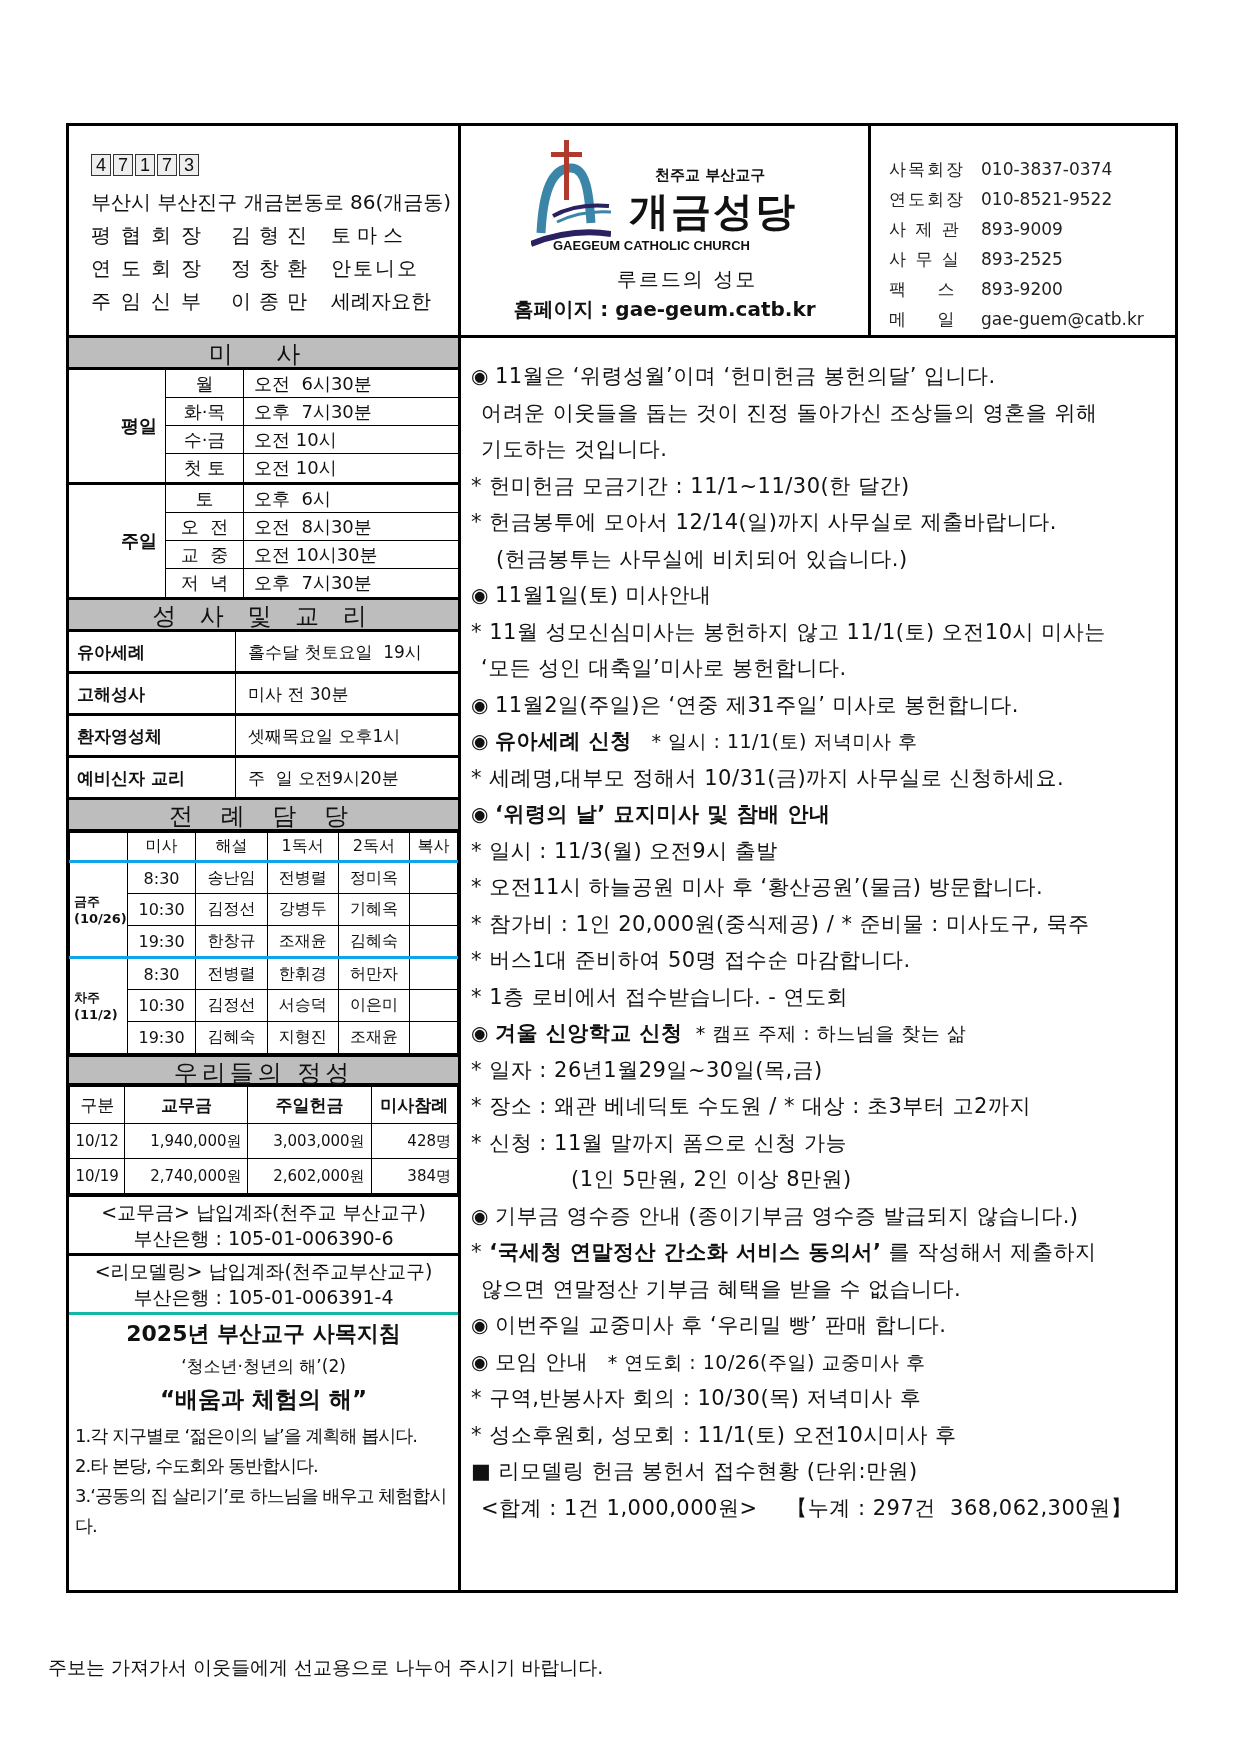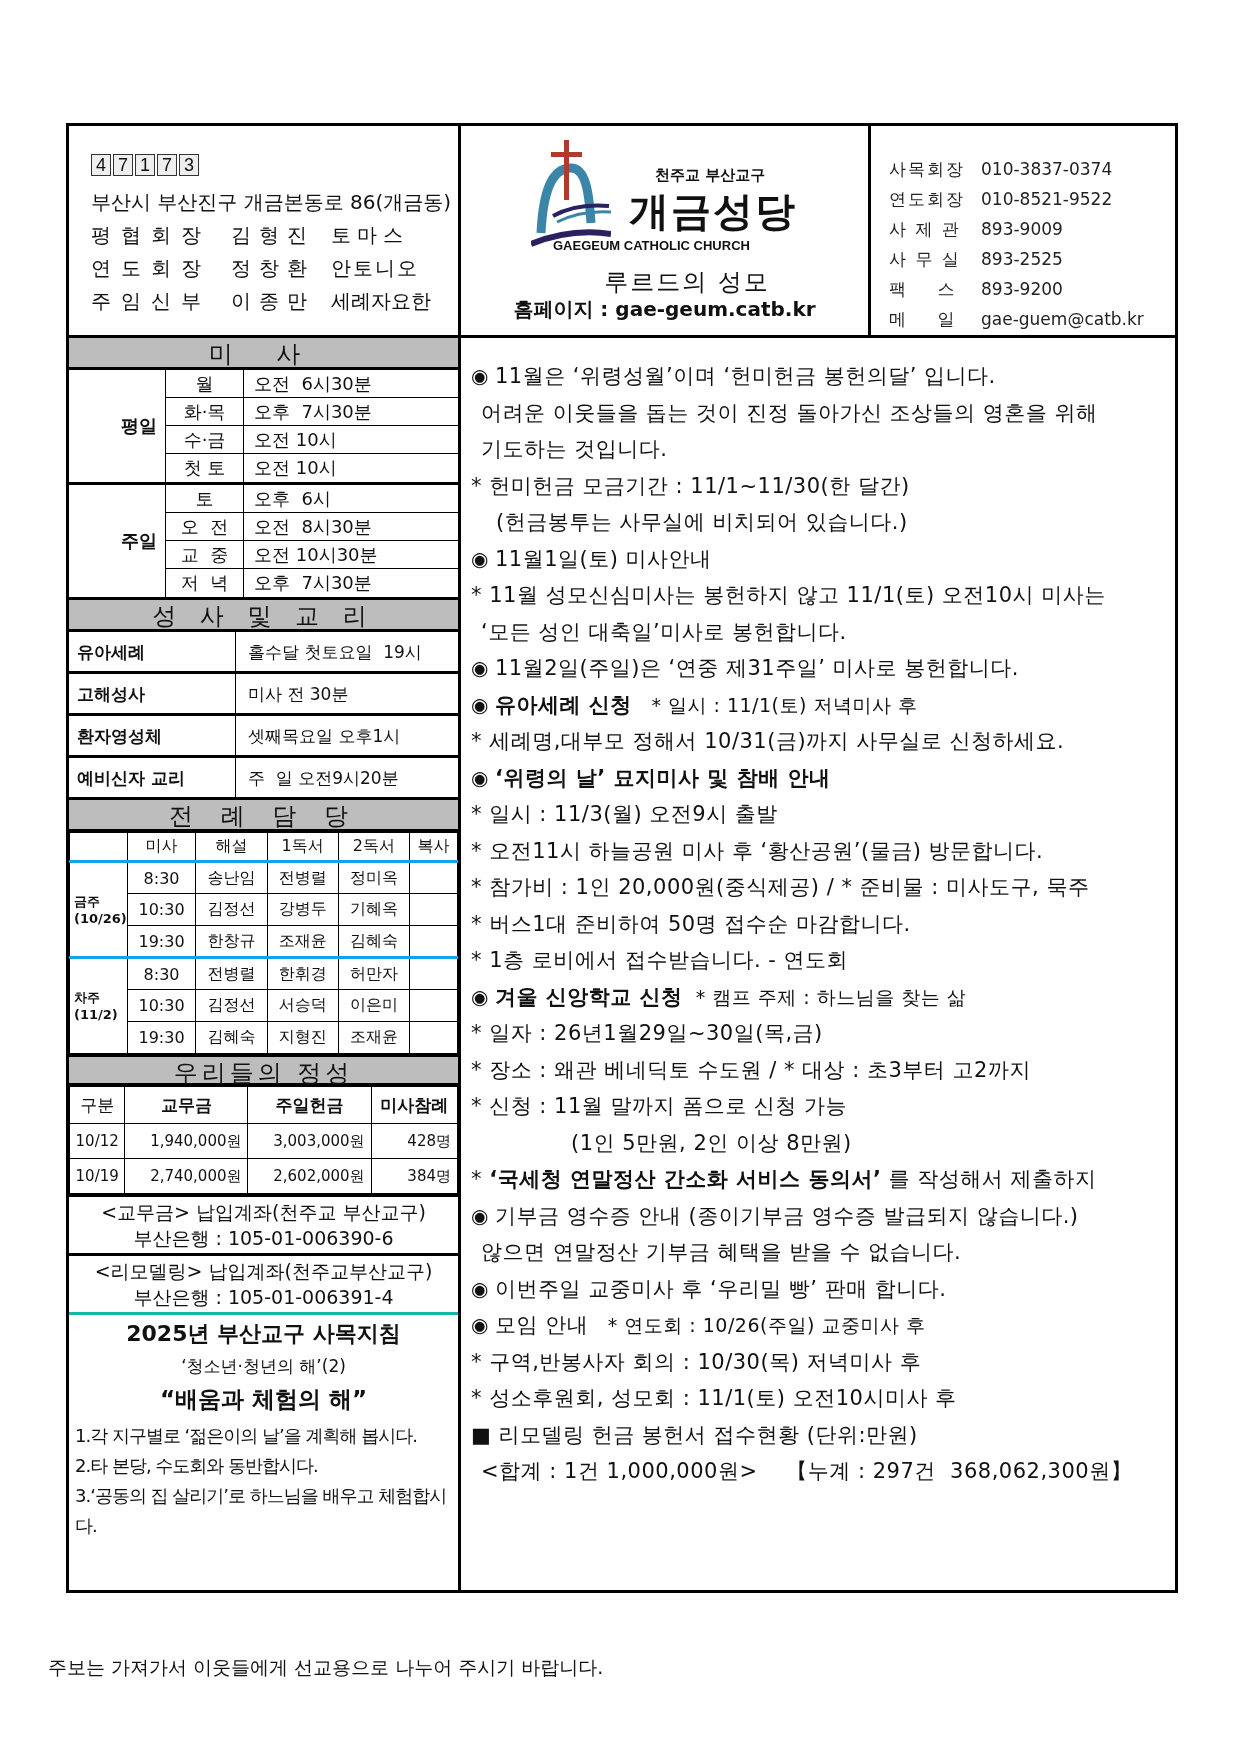--- a/index.html
+++ b/index.html
@@ -17,21 +17,21 @@
   .zip { display: flex; gap: 2px; margin-bottom: 10px; }
   .zip span { display: inline-block; width: 20px; height: 22px; border: 1px solid #333; background: #eee; font-size: 18px; line-height: 20px; text-align: center; font-family: "Liberation Sans", sans-serif; }
   .hl { font-size: 20px; line-height: 33px; white-space: nowrap; letter-spacing: 0; }
   .hl .role { display: inline-block; width: 140px; letter-spacing: 10px; }
   .hl .nm { display: inline-block; width: 100px; letter-spacing: 8px; }
 
   .logo { position: absolute; left: 70px; top: 12px; width: 80px; height: 110px; }
   .logo-sub { position: absolute; left: 194px; top: 40px; font-size: 15px; font-weight: bold; }
   .logo-name { position: absolute; left: 168px; top: 58px; font-size: 40px; font-weight: bold; letter-spacing: 2px; }
   .logo-en { position: absolute; left: 92px; top: 112px; font-size: 13px; font-weight: bold; font-family: "Liberation Sans", sans-serif; }
-  .patron { position: absolute; left: 0; width: 100%; top: 140px; text-align: center; font-size: 24px; letter-spacing: 2px; padding-left: 45px; }
+  .patron { position: absolute; left: 0; width: 100%; top: 140px; text-align: center; font-size: 20px; letter-spacing: 2px; padding-left: 45px; }
   .homepage { position: absolute; left: 0; width: 100%; top: 170px; text-align: center; font-size: 20px; font-weight: bold; }
 
   .contact { font-size: 17px; line-height: 30px; white-space: nowrap; font-family: "DejaVu Sans", sans-serif; color: #222; }
   .contact .k { display: inline-block; width: 92px; letter-spacing: 2px; }
 
   
   .lcol { position: absolute; left: 0; top: 212px; width: 392px; bottom: 0; border-right: 3px solid #000; }
   .sec-title { background: #bdbdbd; text-align: center; font-size: 24px; border-bottom: 3px solid #000; height: 32px; line-height: 32px; letter-spacing: 18px; }
   .mass-block { position: relative; border-bottom: 3px solid #000; }
   .mass-block .grp { position: absolute; left: 0; top: 0; bottom: 0; width: 97px; border-right: 1px solid #000; display: flex; align-items: center; justify-content: center; font-weight: bold; font-size: 18px; padding-left: 44px; }
@@ -291,40 +291,41 @@
         <div>3.‘공동의 집 살리기’로 하느님을 배우고 체험합시다.</div>
       </div>
     </div>
   </div>
 
   <div class="rcol" id="notices">
       <div class="ln head"><span class="bul">◉</span><span>11월은 ‘위령성월’이며 ‘헌미헌금 봉헌의달’ 입니다.</span></div>
       <div class="ln ind" style="white-space: pre;">어려운 이웃들을 돕는 것이 진정 돌아가신 조상들의 영혼을 위해</div>
       <div class="ln ind" style="white-space: pre;">기도하는 것입니다.</div>
       <div class="ln" style="white-space: pre;">* 헌미헌금 모금기간 : 11/1~11/30(한 달간)</div>
+      <div class="ln" style="white-space: pre;">* 헌금봉투에 모아서 12/14(일)까지 사무실로 제출바랍니다.</div>
       <div class="ln ind2" style="white-space: pre;">(헌금봉투는 사무실에 비치되어 있습니다.)</div>
       <div class="ln head"><span class="bul">◉</span><span>11월1일(토) 미사안내</span></div>
       <div class="ln" style="white-space: pre;">* 11월 성모신심미사는 봉헌하지 않고 11/1(토) 오전10시 미사는</div>
       <div class="ln ind" style="white-space: pre;">‘모든 성인 대축일’미사로 봉헌합니다.</div>
       <div class="ln head"><span class="bul">◉</span><span>11월2일(주일)은 ‘연중 제31주일’ 미사로 봉헌합니다.</span></div>
       <div class="ln head"><span class="bul">◉</span><span style="font-weight: bold;">유아세례 신청</span><span style="white-space: pre; font-size: 19px;">   * 일시 : 11/1(토) 저녁미사 후</span></div>
       <div class="ln" style="white-space: pre;">* 세례명,대부모 정해서 10/31(금)까지 사무실로 신청하세요.</div>
       <div class="ln head"><span class="bul">◉</span><span style="font-weight: bold;">‘위령의 날’ 묘지미사 및 참배 안내</span></div>
       <div class="ln" style="white-space: pre;">* 일시 : 11/3(월) 오전9시 출발</div>
       <div class="ln" style="white-space: pre;">* 오전11시 하늘공원 미사 후 ‘황산공원’(물금) 방문합니다.</div>
       <div class="ln" style="white-space: pre;">* 참가비 : 1인 20,000원(중식제공) / * 준비물 : 미사도구, 묵주</div>
       <div class="ln" style="white-space: pre;">* 버스1대 준비하여 50명 접수순 마감합니다.</div>
       <div class="ln" style="white-space: pre;">* 1층 로비에서 접수받습니다. - 연도회</div>
       <div class="ln head"><span class="bul">◉</span><span style="font-weight: bold;">겨울 신앙학교 신청</span><span style="white-space: pre; font-size: 19px;">  * 캠프 주제 : 하느님을 찾는 삶</span></div>
       <div class="ln" style="white-space: pre;">* 일자 : 26년1월29일~30일(목,금)</div>
       <div class="ln" style="white-space: pre;">* 장소 : 왜관 베네딕토 수도원 / * 대상 : 초3부터 고2까지</div>
       <div class="ln" style="white-space: pre;">* 신청 : 11월 말까지 폼으로 신청 가능</div>
       <div class="ln ind3" style="white-space: pre;">(1인 5만원, 2인 이상 8만원)</div>
+      <div class="ln head"><span class="bul">◉</span><span>기부금 영수증 안내 (종이기부금 영수증 발급되지 않습니다.)</span></div>
       <div class="ln"><span>* </span><span class="bb">‘국세청 연말정산 간소화 서비스 동의서’</span><span> 를 작성해서 제출하지</span></div>
-      <div class="ln head"><span class="bul">◉</span><span>기부금 영수증 안내 (종이기부금 영수증 발급되지 않습니다.)</span></div>
       <div class="ln ind" style="white-space: pre;">않으면 연말정산 기부금 혜택을 받을 수 없습니다.</div>
       <div class="ln head"><span class="bul">◉</span><span>이번주일 교중미사 후 ‘우리밀 빵’ 판매 합니다.</span></div>
       <div class="ln head"><span class="bul">◉</span><span>모임 안내</span><span style="white-space: pre; font-size: 19px;">   * 연도회 : 10/26(주일) 교중미사 후</span></div>
       <div class="ln" style="white-space: pre;">* 구역,반봉사자 회의 : 10/30(목) 저녁미사 후</div>
       <div class="ln" style="white-space: pre;">* 성소후원회, 성모회 : 11/1(토) 오전10시미사 후</div>
       <div class="ln" style="font-weight: normal; white-space: pre;">■ 리모델링 헌금 봉헌서 접수현황 (단위:만원)</div>
       <div class="ln ind" style="white-space: pre;">&lt;합계 : 1건 1,000,000원&gt;    【누계 : 297건  368,062,300원】</div>
     </div>
 </div>
 

